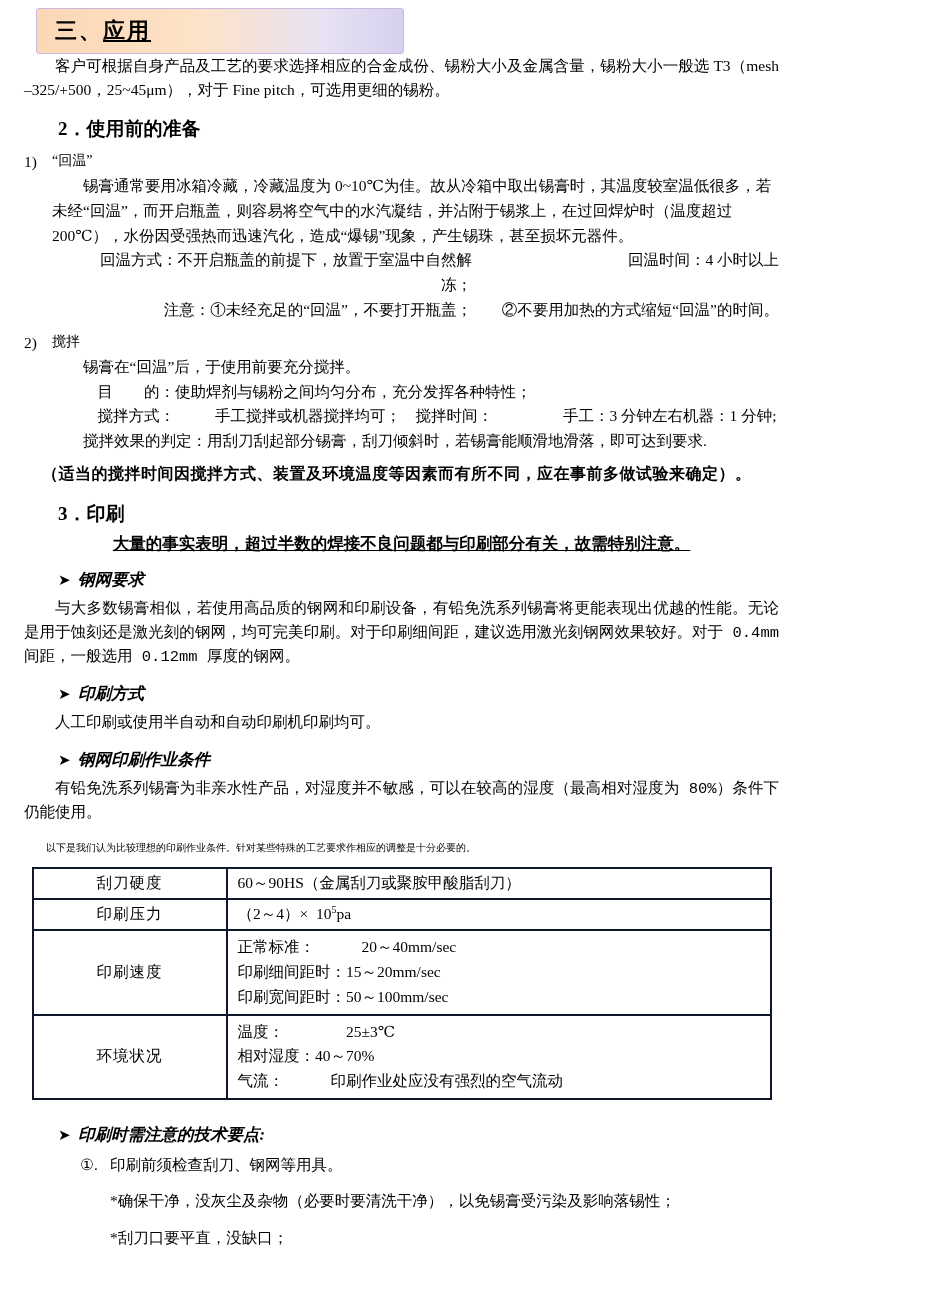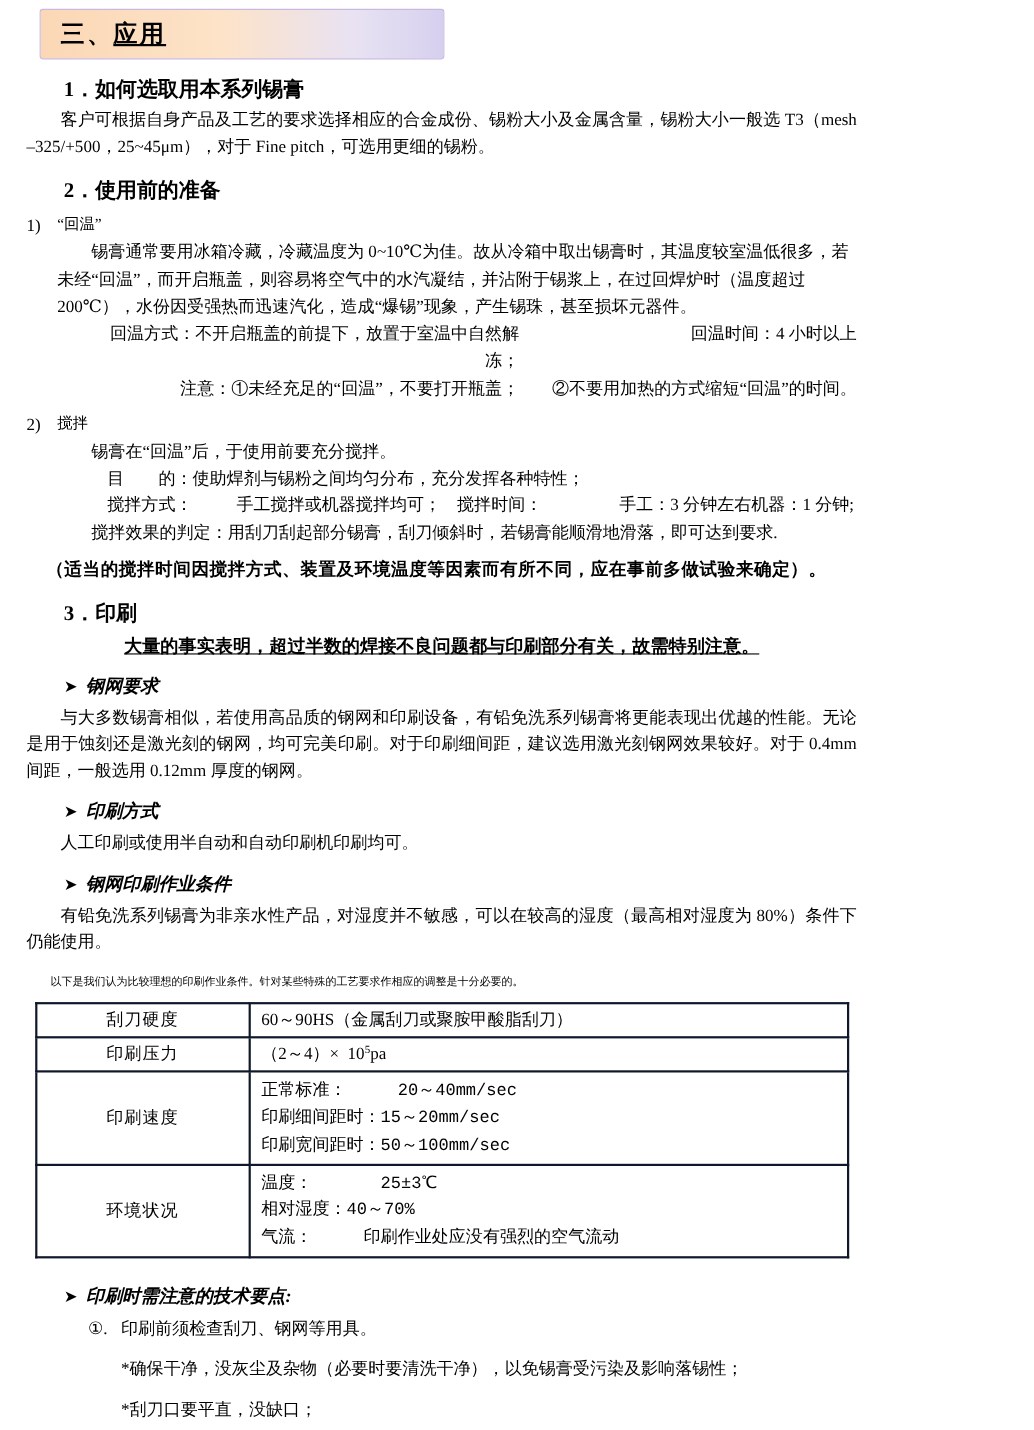--- a/index.html
+++ b/index.html
@@ -125,20 +125,21 @@
     font-size: 15px;
   }
   .arrow-label {
     font-size: 16.5px;
     font-weight: bold;
     font-style: italic;
   }
   .para-under-arrow {
     margin-left: 22px;
     margin-right: 8px;
+    font-family: Liberation Mono, monospace;
   }
 
   .underline-para {
     margin: 16px 0 12px 22px;
     font-size: 10px;
   }
 
   table.spec {
     border-collapse: collapse;
     margin: 0 auto;
@@ -155,21 +156,20 @@
   table.spec td.label {
     width: 176px;
     text-align: center;
     letter-spacing: 1px;
   }
   table.spec td.val {
     padding-left: 10px;
   }
   table.spec .lineset div {
     line-height: 1.6;
-    font-family: Liberation Mono, monospace;
   }
   sup { font-size: 10px; vertical-align: super; }
   .circ-row {
     display: flex;
     margin: 4px 0 0 56px;
     font-size: 15.5px;
     line-height: 1.7;
   }
   .circ-num { width: 30px; flex: 0 0 30px; }
   .star-row {
@@ -183,21 +183,20 @@
 <body>
 
 <div class="page">
 
   <div class="banner">
     <div class="banner-text">
       <span>三、</span><span class="u">应用</span>
     </div>
   </div>
 
-  <h2 class="head">1．如何选取用本系列锡膏</h2>
   <p class="body indent-1">客户可根据自身产品及工艺的要求选择相应的合金成份、锡粉大小及金属含量，锡粉大小一般选 T3（mesh –325/+500，25~45μm），对于 Fine pitch，可选用更细的锡粉。</p>
 
   <h2 class="head">2．使用前的准备</h2>
 
   <div class="list-row">
     <div class="list-num">1)</div>
     <div class="list-body">
       <div class="list-title">“回温”</div>
     </div>
   </div>

